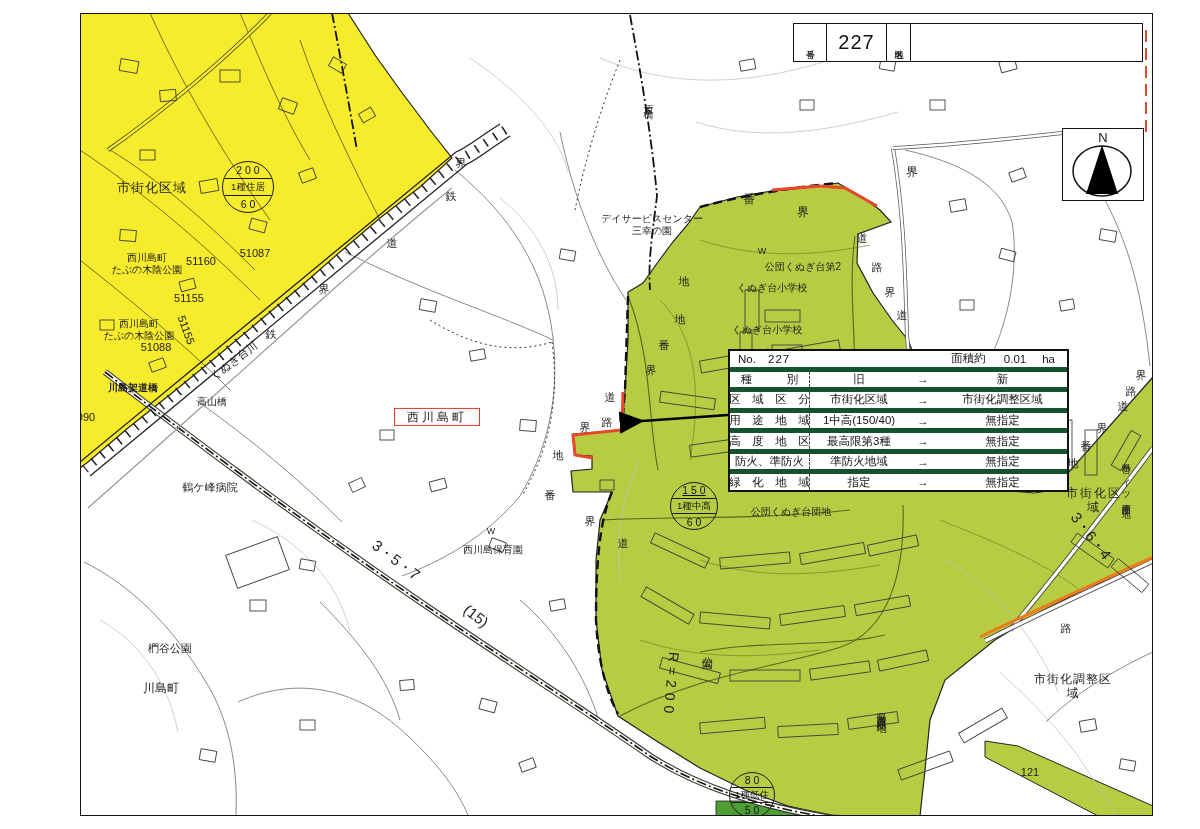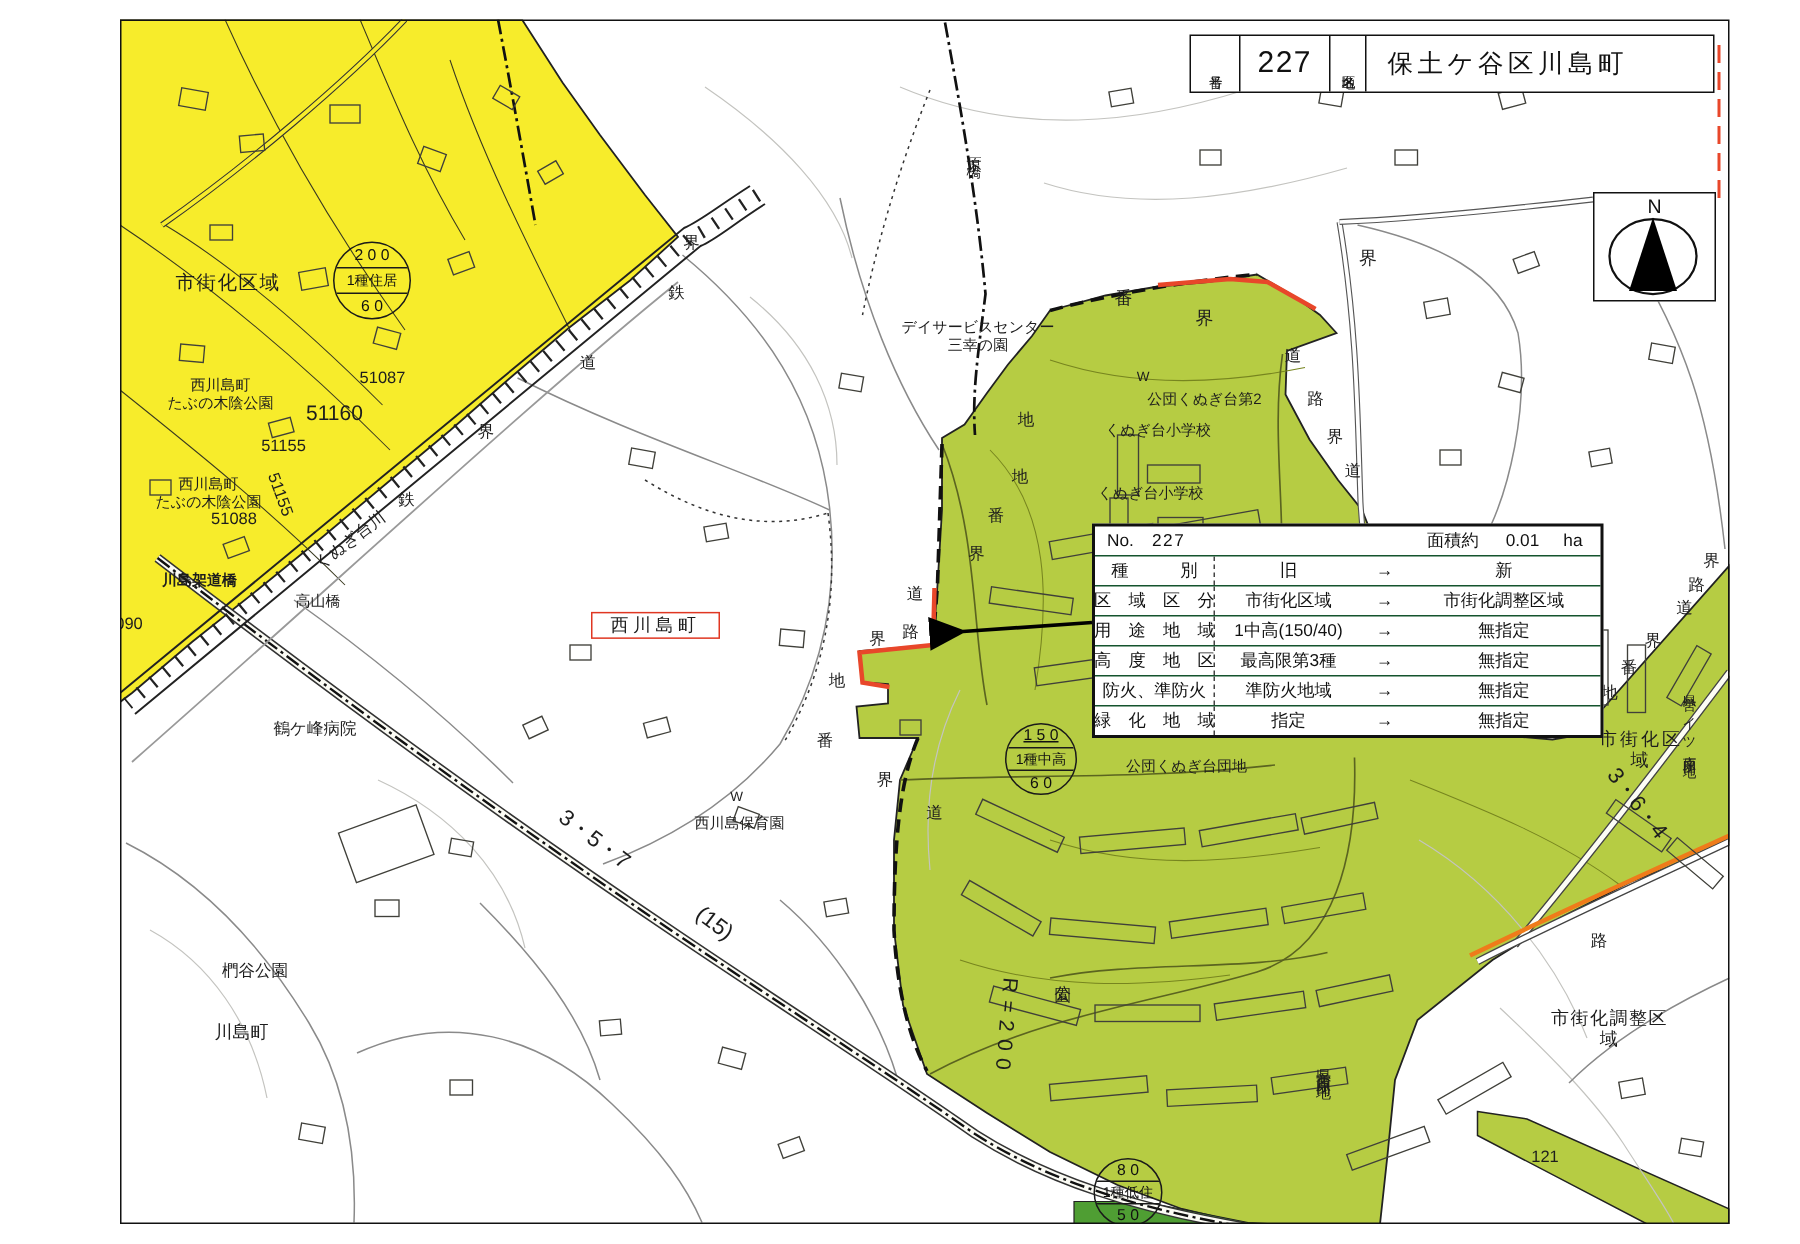--- a/index.html
+++ b/index.html
@@ -36,21 +36,21 @@
   
   #compass { position:absolute; left:1062px; top:128px; width:82px; height:73px;
                border:1.5px solid #111; background:#fff; }
   #compass .n { position:absolute; top:1px; left:50%; transform:translateX(-50%);
                font-size:13px; color:#111; }
 
   
   #info-table { position:absolute; left:728px; top:349px; width:341px; height:143px;
                border:2px solid #111; background:#fff; font-size:11.5px; color:#111;
                display:flex; flex-direction:column; }
-  .it-row { flex:1; display:flex; align-items:center; border-top:1px solid #14532d; }
+  .it-row { flex:1; display:flex; align-items:center; border-top:5px solid #14532d; }
   .it-row:first-child { border-top:none; }
   .it-label { width:80px; padding:0 5px; border-right:1.5px dashed #444; align-self:stretch;
               display:flex; align-items:center; justify-content:center; white-space:nowrap; overflow:hidden; }
   .it-old { width:98px; text-align:center; }
   .it-arr { width:30px; text-align:center; }
   .it-new { flex:1; text-align:center; white-space:nowrap; }
   .it-head { display:flex; width:100%; align-items:center; }
   .it-head .h-no { padding-left:8px; width:38px; }
   .it-head .h-noval { width:80px; letter-spacing:1px; }
   .it-head .h-area { margin-left:auto; }
@@ -276,21 +276,21 @@
         </g>
     </g>
 
     <line x1="728" y1="415" x2="642" y2="421" stroke="#000" stroke-width="2.5" marker-end="url(#arrowhead)"></line>
   </svg>
 
   <div id="labels-layer">
       <div class="map-label" style="left: 72px; top: 175px; font-size: 13px; letter-spacing: 1px; transform: translate(-50%, -50%);">市街化区域</div>
       <div class="map-label" style="left: 67px; top: 251px; font-size: 10px; transform: translate(-50%, -50%);">西川島町
 たぶの木陰公園</div>
-      <div class="map-label" style="left: 143px; top: 248px; font-size: 14px; transform: translate(-50%, -50%); margin-top: 14px;">51160</div>
+      <div class="map-label" style="left: 121px; top: 248px; font-size: 11px; transform: translate(-50%, -50%);">51160</div>
       <div class="map-label" style="left: 175px; top: 240px; font-size: 11px; transform: translate(-50%, -50%);">51087</div>
       <div class="map-label" style="left: 109px; top: 285px; font-size: 11px; transform: translate(-50%, -50%);">51155</div>
       <div class="map-label" style="left: 106px; top: 317px; font-size: 11px; transform: translate(-50%, -50%) rotate(70deg);">51155</div>
       <div class="map-label" style="left: 59px; top: 317px; font-size: 10px; transform: translate(-50%, -50%);">西川島町
 たぶの木陰公園</div>
       <div class="map-label" style="left: 76px; top: 334px; font-size: 11px; transform: translate(-50%, -50%);">51088</div>
       <div class="map-label" style="left: 6px; top: 404px; font-size: 11px; transform: translate(-50%, -50%);">090</div>
       <div class="map-label" style="left: 53px; top: 375px; font-size: 10px; transform: translate(-50%, -50%); font-weight: bold;">川島架道橋</div>
       <div class="map-label" style="left: 132px; top: 389px; font-size: 10px; transform: translate(-50%, -50%);">高山橋</div>
       <div class="map-label" style="left: 154px; top: 348px; font-size: 11px; transform: translate(-50%, -50%) rotate(-37deg);">くぬぎ台川</div>
@@ -367,21 +367,20 @@
         <div class="zc-row" style="font-size: 10.5px;">5 0</div>
       </div>
     </div>
 
   <div id="map-frame" style="background:none;"></div>
 
   <div id="header-table">
     <div class="ht-cell ht-small" id="ht-no-label">番号</div>
     <div class="ht-cell" id="ht-no-value">227</div>
     <div class="ht-cell ht-small" id="ht-name-label">地区名</div>
-    <div class="ht-cell" id="ht-name-value">保土ケ谷区川島町</div>
   </div>
 
   <div id="compass">
     <div class="n">N</div>
     <svg width="80" height="70" viewBox="0 0 80 70">
       <ellipse cx="39" cy="42" rx="29" ry="25" fill="none" stroke="#111" stroke-width="1.5"></ellipse>
       <polygon points="39,16 23,65 55,65" fill="#000"></polygon>
     </svg>
   </div>
 

